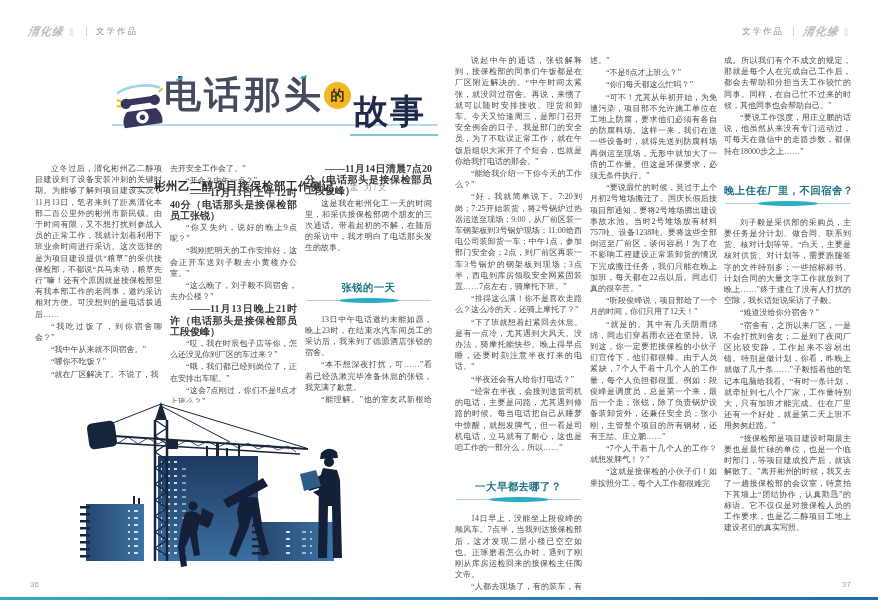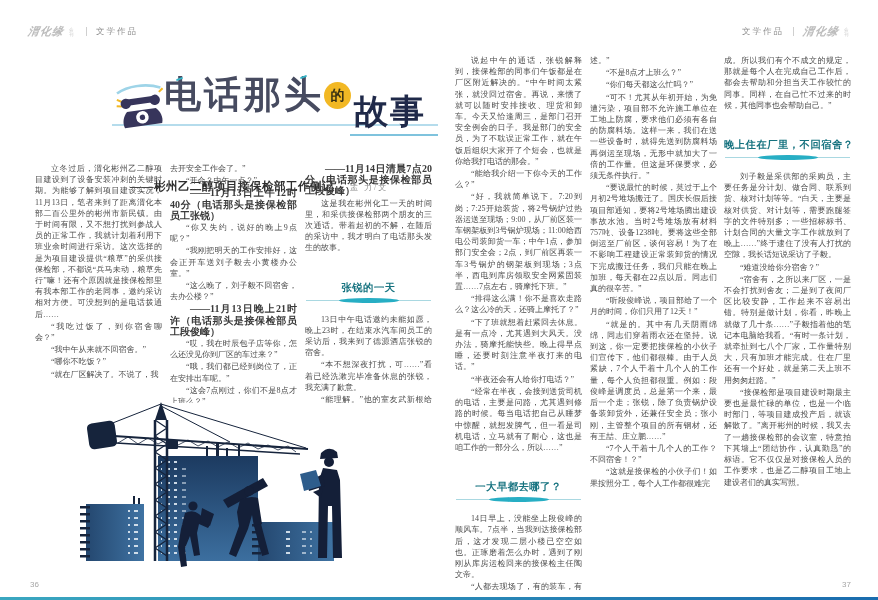--- a/index.html
+++ b/index.html
@@ -236,25 +236,26 @@
         <p class="para">“人都去现场了，有的装车，有的卸货，还有的去施工单位防腐处叙</p>
       </div>
     <div class="col" style="left:590px;top:55px;height:536px;">
         <p class="para cont">述。”</p>
         <p class="para">“不是8点才上班么？”</p>
         <p class="para">“你们每天都这么忙吗？”</p>
         <p class="para">“可不！尤其从年初开始，为免遭污染，项目部不允许施工单位在工地上防腐，要求他们必须有各自的防腐料场。这样一来，我们在送一些设备时，就得先送到防腐料场再倒运至现场，无形中就加大了一倍的工作量。但这是环保要求，必须无条件执行。”</p>
         <p class="para">“要说最忙的时候，莫过于上个月初2号堆场搬迁了。国庆长假后接项目部通知，要将2号堆场腾出建设事故水池。当时2号堆场放有材料757吨、设备1238吨。要将这些全部倒运至厂前区，谈何容易！为了在不影响工程建设正常装卸货的情况下完成搬迁任务，我们只能在晚上加班，每天都在22点以后。同志们真的很辛苦。”</p>
         <p class="para">“听段俊峰说，项目部给了一个月的时间，你们只用了12天！”</p>
         <p class="para">“就是的。其中有几天阴雨绵绵，同志们穿着雨衣还在坚持。说到这，你一定要把接保检的小伙子们宣传下，他们都很棒。由于人员紧缺，7个人干着十几个人的工作量，每个人负担都很重。例如：段俊峰是调度员，总是第一个来，最后一个走；张锐，除了负责锅炉设备装卸货外，还兼任安全员；张小刚，主管整个项目的所有钢材，还有王喆、庄立鹏……”</p>
-        <p class="para">“7个人干着十几个人的工作？不回宿舍！？”</p>
+        <p class="para">“7个人干着十几个人的工作？就想发脾气！？”</p>
         <p class="para">“这就是接保检的小伙子们！如果按照分工，每个人工作都很难完</p>
       </div>
     <div class="col" style="left:724px;top:55px;height:536px;">
         <p class="para cont">成。所以我们有个不成文的规定，那就是每个人在完成自己工作后，都会去帮助和分担当天工作较忙的同事。同样，在自己忙不过来的时候，其他同事也会帮助自己。”</p>
+        <p class="para">“要说工作强度，用庄立鹏的话说，他虽然从来没有专门运动过，可每天在微信中的走路步数，都保持在18000步之上……”</p>
         <div class="sec-heading"><div class="txt">晚上住在厂里，不回宿舍？</div><div class="rule"></div></div>
         <p class="para">刘子毅是采供部的采购员，主要任务是分计划、做合同、联系到货、核对计划等等。“白天，主要是核对供货、对计划等，需要跑腿签字的文件特别多；一些招标标书、计划合同的大量文字工作就放到了晚上……”终于逮住了没有人打扰的空隙，我长话短说采访了子毅。</p>
         <p class="para">“难道没给你分宿舍？”</p>
         <p class="para">“宿舍有，之所以来厂区，一是不会打扰到舍友；二是到了夜间厂区比较安静，工作起来不容易出错。特别是做计划，你看，昨晚上就做了几十条……”子毅指着他的笔记本电脑给我看。“有时一条计划，就牵扯到七八个厂家，工作量特别大，只有加班才能完成。住在厂里还有一个好处，就是第二天上班不用匆匆赶路。”</p>
         <p class="para">“接保检部是项目建设时期最主要也是最忙碌的单位，也是一个临时部门，等项目建成投产后，就该解散了。”离开彬州的时候，我又去了一趟接保检部的会议室，特意拍下其墙上“团结协作，认真勤恳”的标语。它不仅仅是对接保检人员的工作要求，也是乙二醇项目工地上建设者们的真实写照。</p>
       </div>
 
     <div class="pageno r">37</div>
   </div>
 

